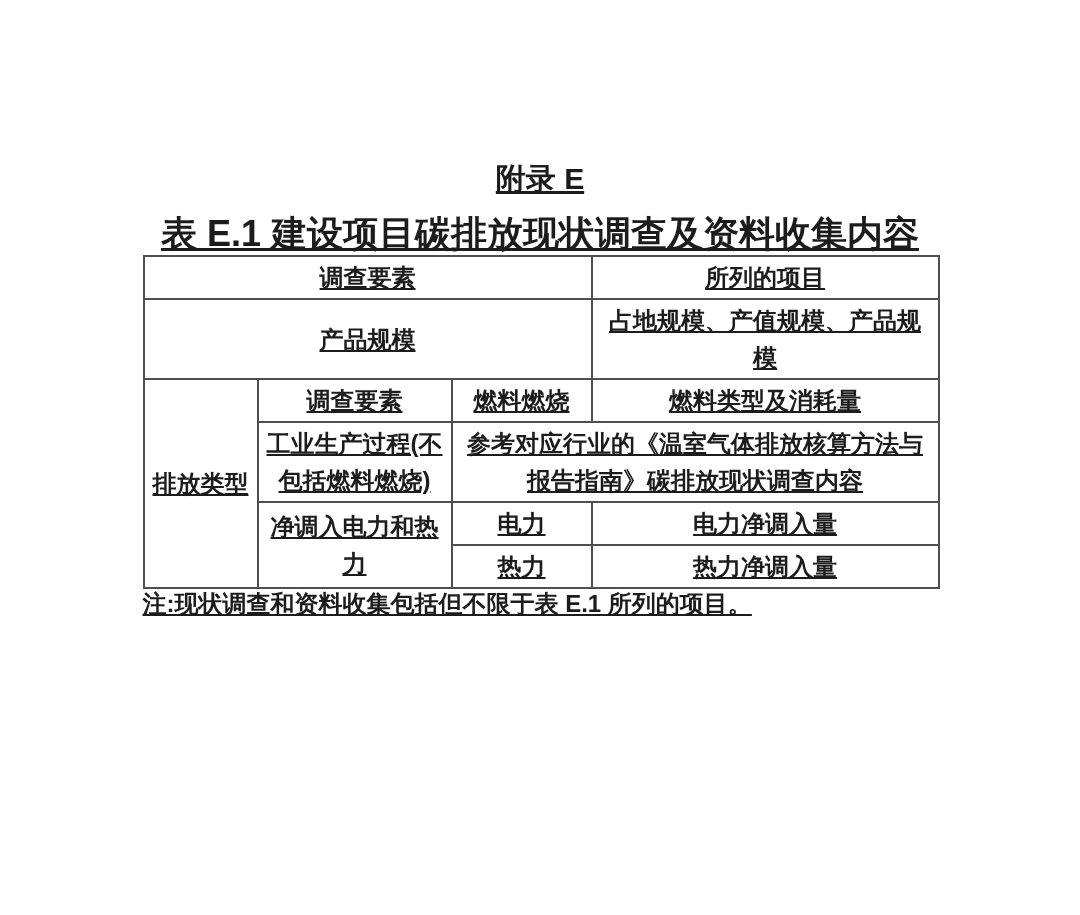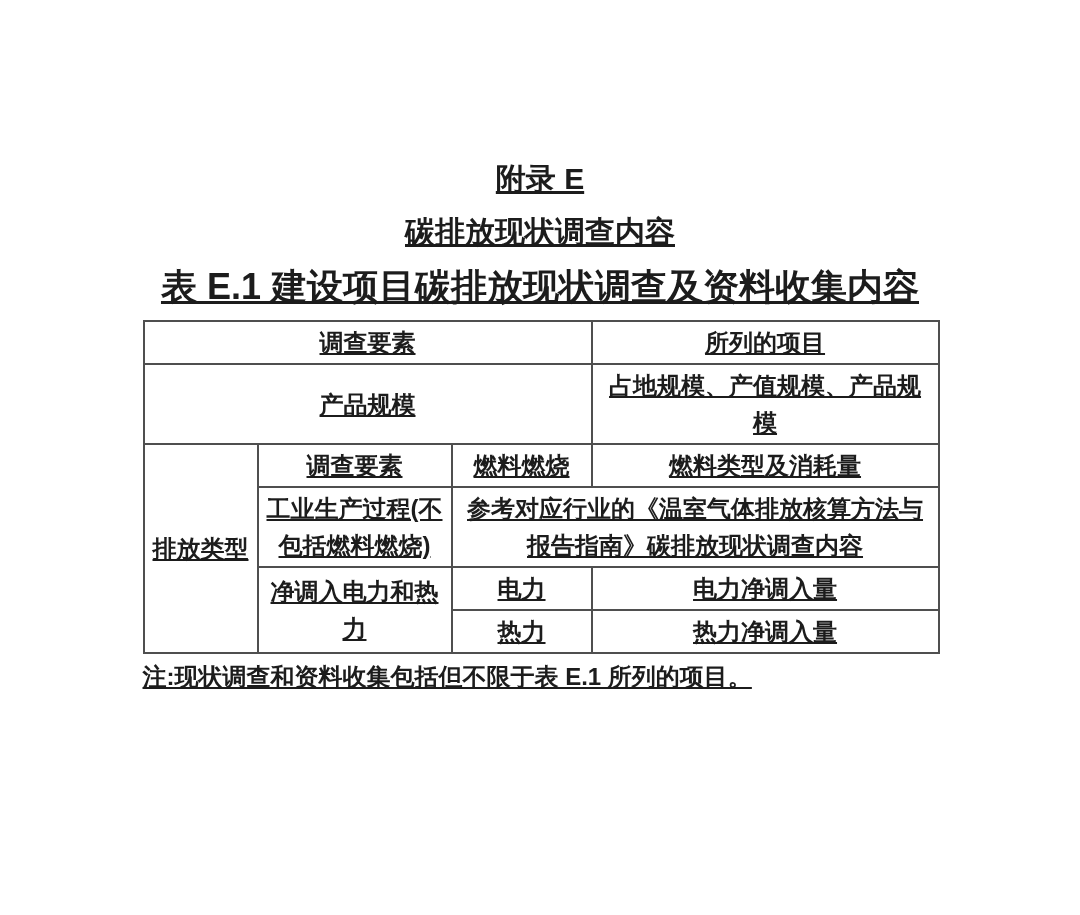--- a/index.html
+++ b/index.html
@@ -35,50 +35,48 @@
     margin-top: 12px;
     text-align: center;
     font-size: 36px;
     font-weight: 700;
     line-height: 34px;
   }
   table.survey-table {
     width: 795px;
     border-collapse: collapse;
     table-layout: fixed;
-    margin-top: 16px;
+    margin-top: 4px;
   }
   table.survey-table td {
     border: 2px solid #4f4f4f;
     text-align: center;
     vertical-align: middle;
     font-size: 24px;
     font-weight: 700;
     line-height: 37px;
     padding: 2px 6px;
   }
   col.c1 { width: 114px; }
   col.c2 { width: 194px; }
   col.c3 { width: 140px; }
   col.c4 { width: 347px; }
   .note {
-    margin-top: 8px;
     font-size: 24px;
     font-weight: 700;
     line-height: 30px;
     text-align: left;
   }
 </style>
 </head>
 <body>
 
 <div class="page">
 
   <div class="heading">附录 E</div>
-  <div class="heading">碳排放现状调查内容</div>
 
 
   <div class="table-caption">表 E.1 建设项目碳排放现状调查及资料收集内容</div>
 
   <table class="survey-table">
     <colgroup>
       <col class="c1">
         <col class="c2">
         <col class="c3">
         <col class="c4">

